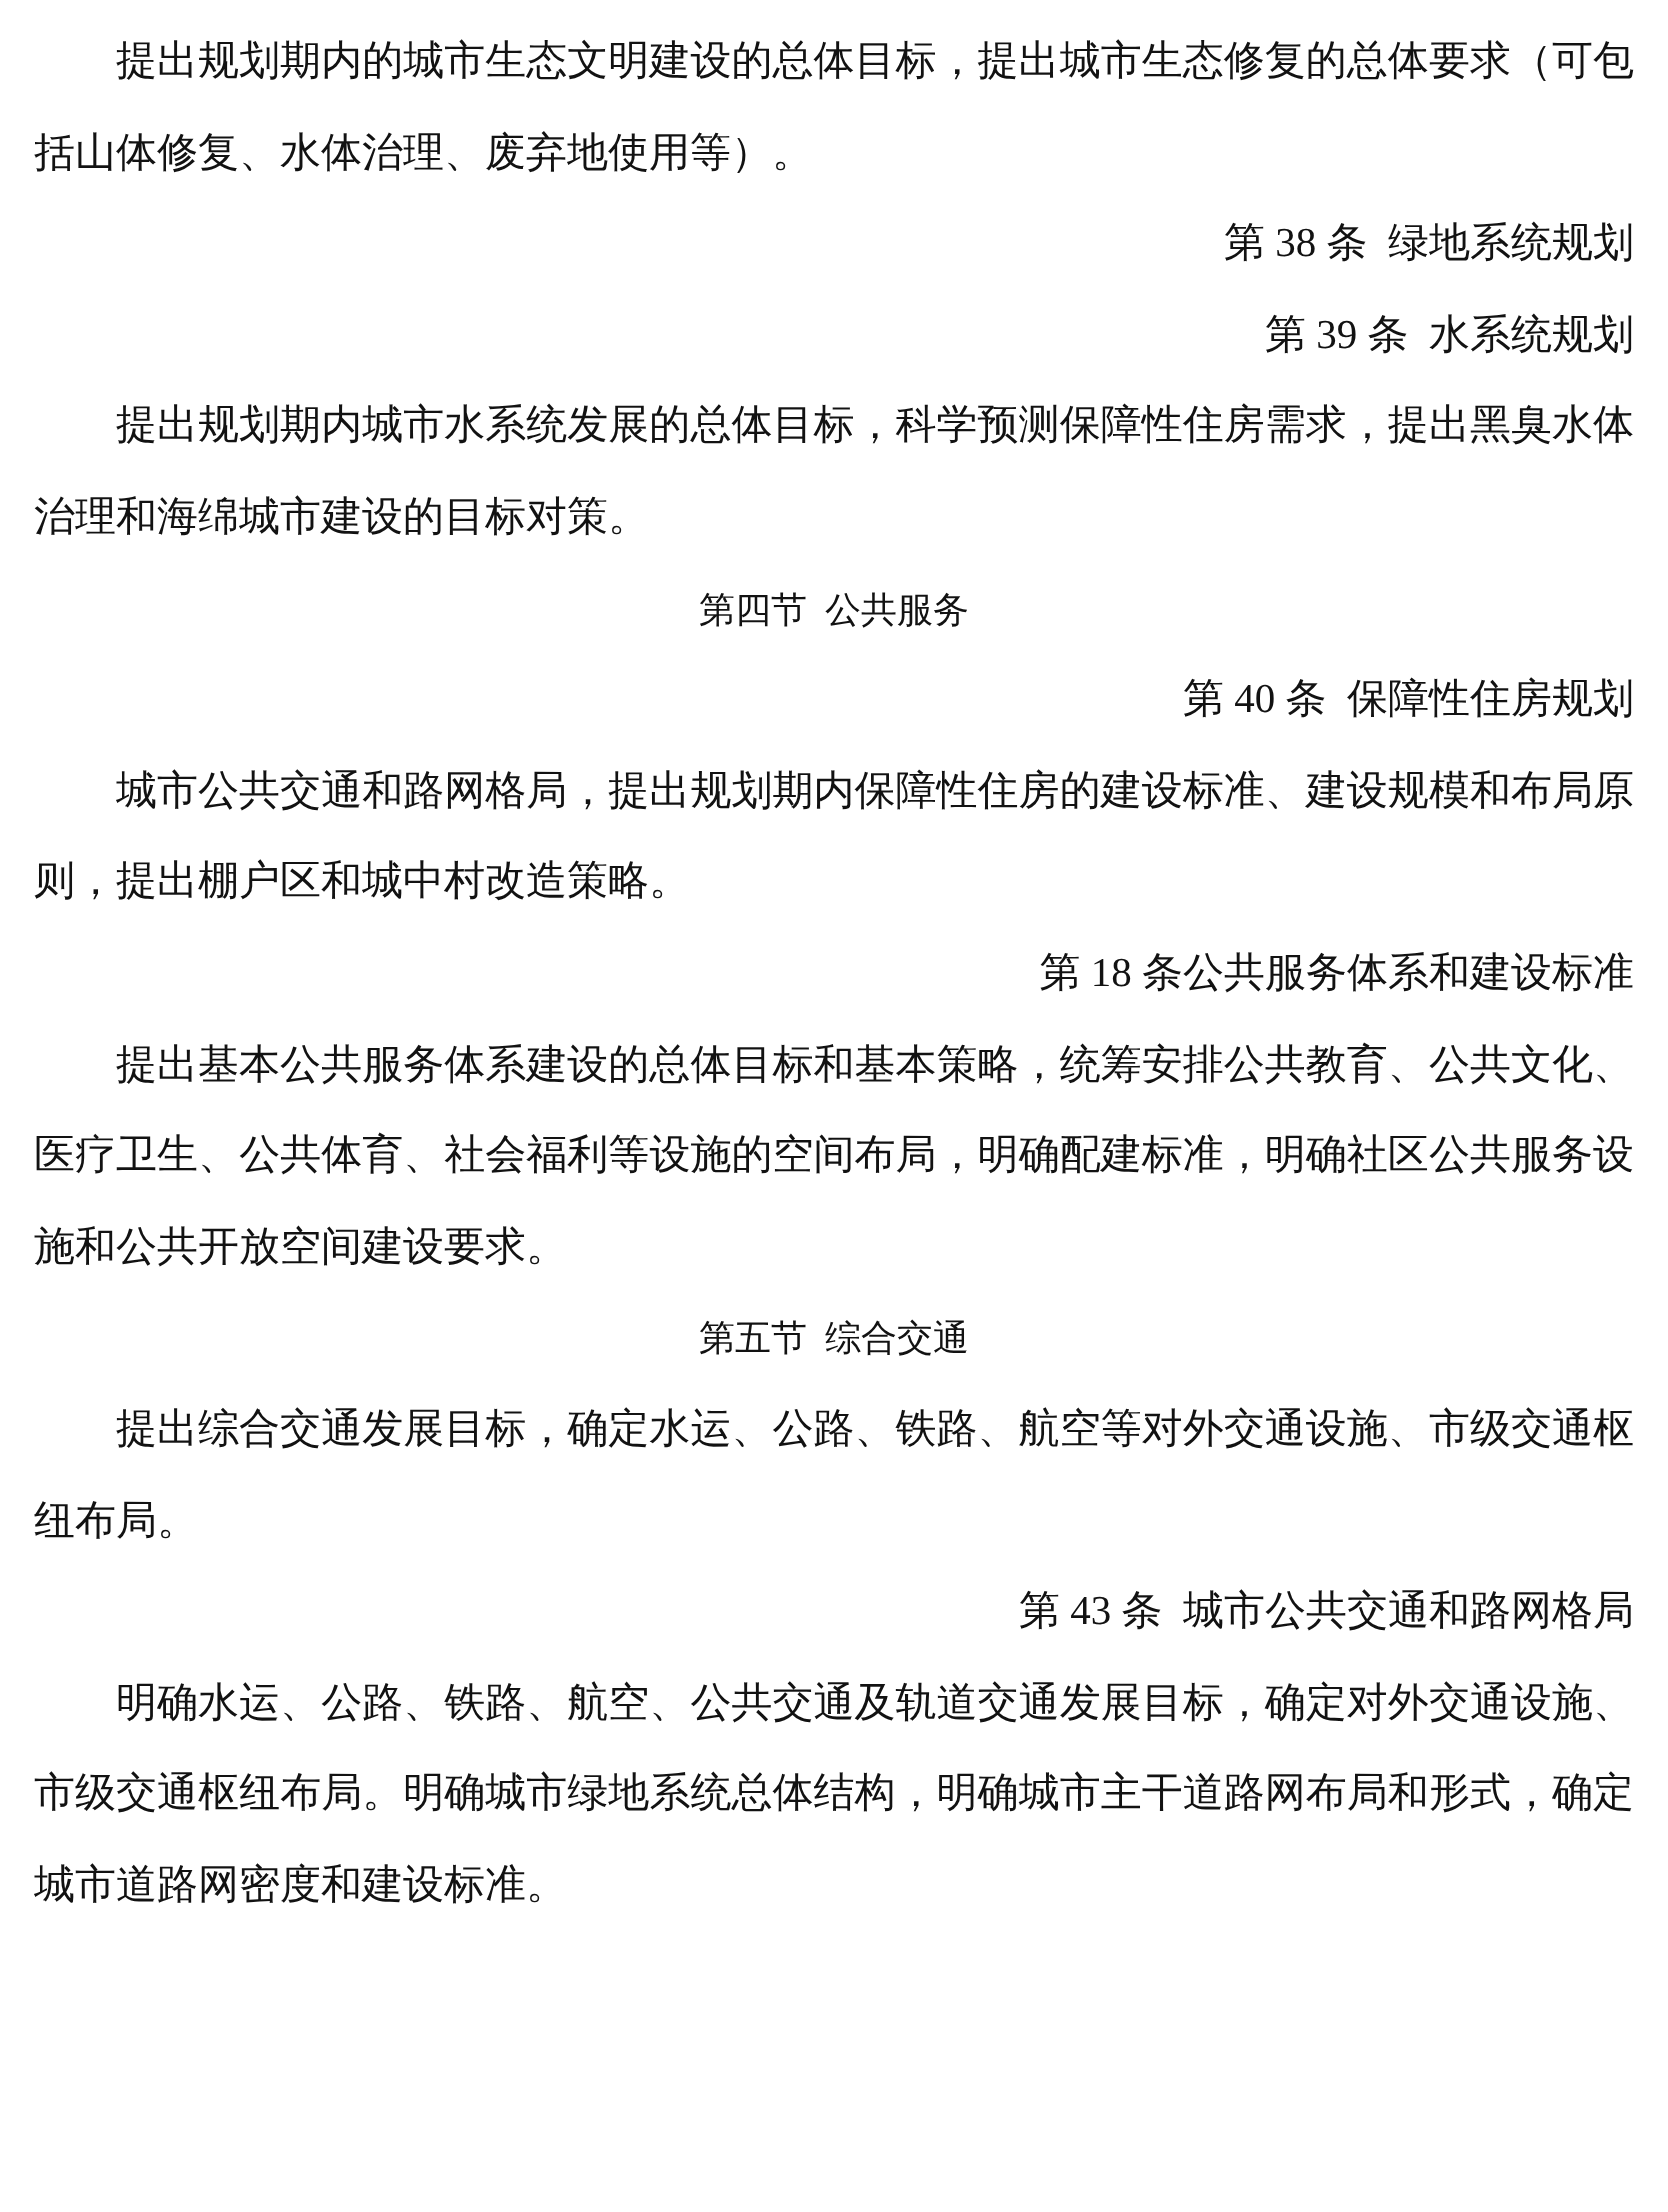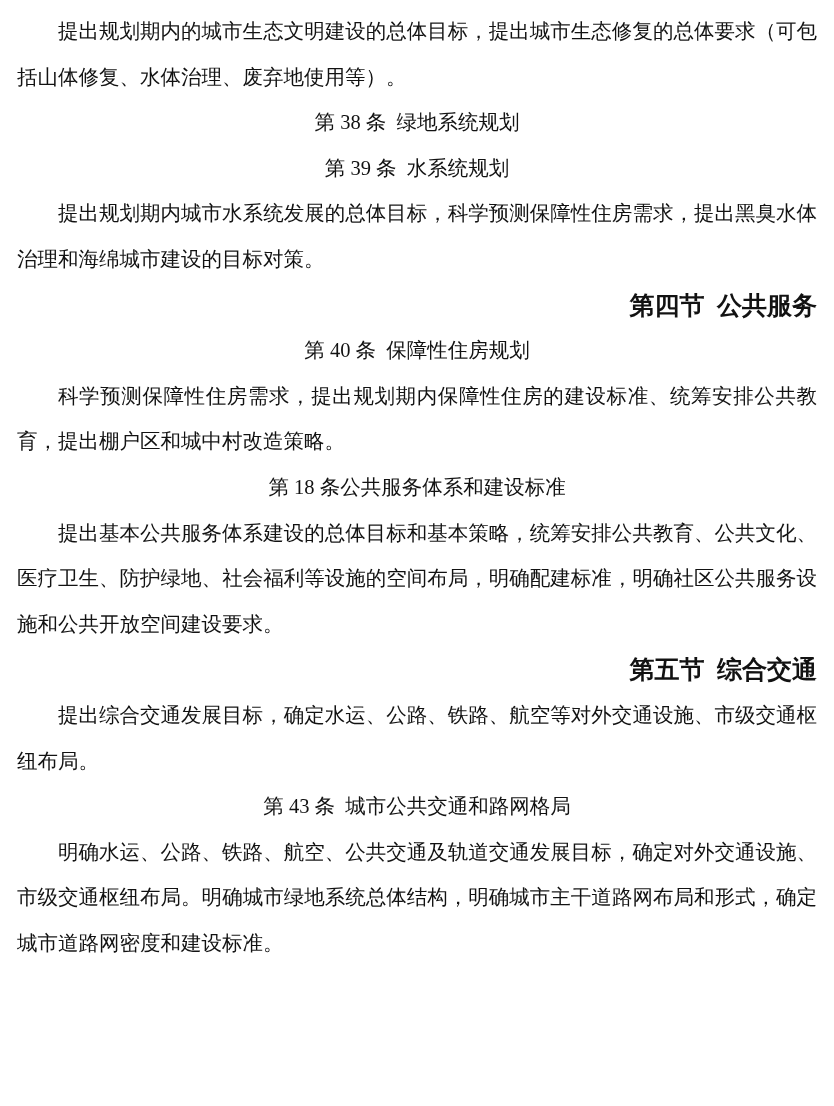--- a/index.html
+++ b/index.html
@@ -28,41 +28,41 @@
     margin: 0;
     padding: 0;
   }
   .body-paragraph {
     text-align: justify;
     text-justify: inter-character;
     text-indent: 2em;
   }
   .article-title {
     white-space: pre;
-    text-align: center;
+    text-align: right;
   }
   .section-heading {
     white-space: pre;
-    font-weight: bold;
-    font-size: 25px;
-    text-align: right;
+    font-weight: normal;
+    font-size: 18px;
+    text-align: center;
   }
 </style>
 </head>
 <body>
 
 <div class="doc-page">
   <div id="doc-body">
       <p class="body-paragraph">提出规划期内的城市生态文明建设的总体目标，提出城市生态修复的总体要求（可包括山体修复、水体治理、废弃地使用等）。</p>
       <p class="article-title">第 38 条  绿地系统规划</p>
       <p class="article-title">第 39 条  水系统规划</p>
       <p class="body-paragraph">提出规划期内城市水系统发展的总体目标，科学预测保障性住房需求，提出黑臭水体治理和海绵城市建设的目标对策。</p>
       <p class="section-heading">第四节  公共服务</p>
       <p class="article-title">第 40 条  保障性住房规划</p>
-      <p class="body-paragraph">科学预测保障性住房需求，提出规划期内保障性住房的建设标准、统筹安排公共教育，提出棚户区和城中村改造策略。</p>
+      <p class="body-paragraph">城市公共交通和路网格局，提出规划期内保障性住房的建设标准、建设规模和布局原则，提出棚户区和城中村改造策略。</p>
       <p class="article-title">第 18 条公共服务体系和建设标准</p>
-      <p class="body-paragraph">提出基本公共服务体系建设的总体目标和基本策略，统筹安排公共教育、公共文化、医疗卫生、防护绿地、社会福利等设施的空间布局，明确配建标准，明确社区公共服务设施和公共开放空间建设要求。</p>
+      <p class="body-paragraph">提出基本公共服务体系建设的总体目标和基本策略，统筹安排公共教育、公共文化、医疗卫生、公共体育、社会福利等设施的空间布局，明确配建标准，明确社区公共服务设施和公共开放空间建设要求。</p>
       <p class="section-heading">第五节  综合交通</p>
       <p class="body-paragraph">提出综合交通发展目标，确定水运、公路、铁路、航空等对外交通设施、市级交通枢纽布局。</p>
       <p class="article-title">第 43 条  城市公共交通和路网格局</p>
       <p class="body-paragraph">明确水运、公路、铁路、航空、公共交通及轨道交通发展目标，确定对外交通设施、市级交通枢纽布局。明确城市绿地系统总体结构，明确城市主干道路网布局和形式，确定城市道路网密度和建设标准。</p>
     </div>
 </div>
 
 </body></html>

